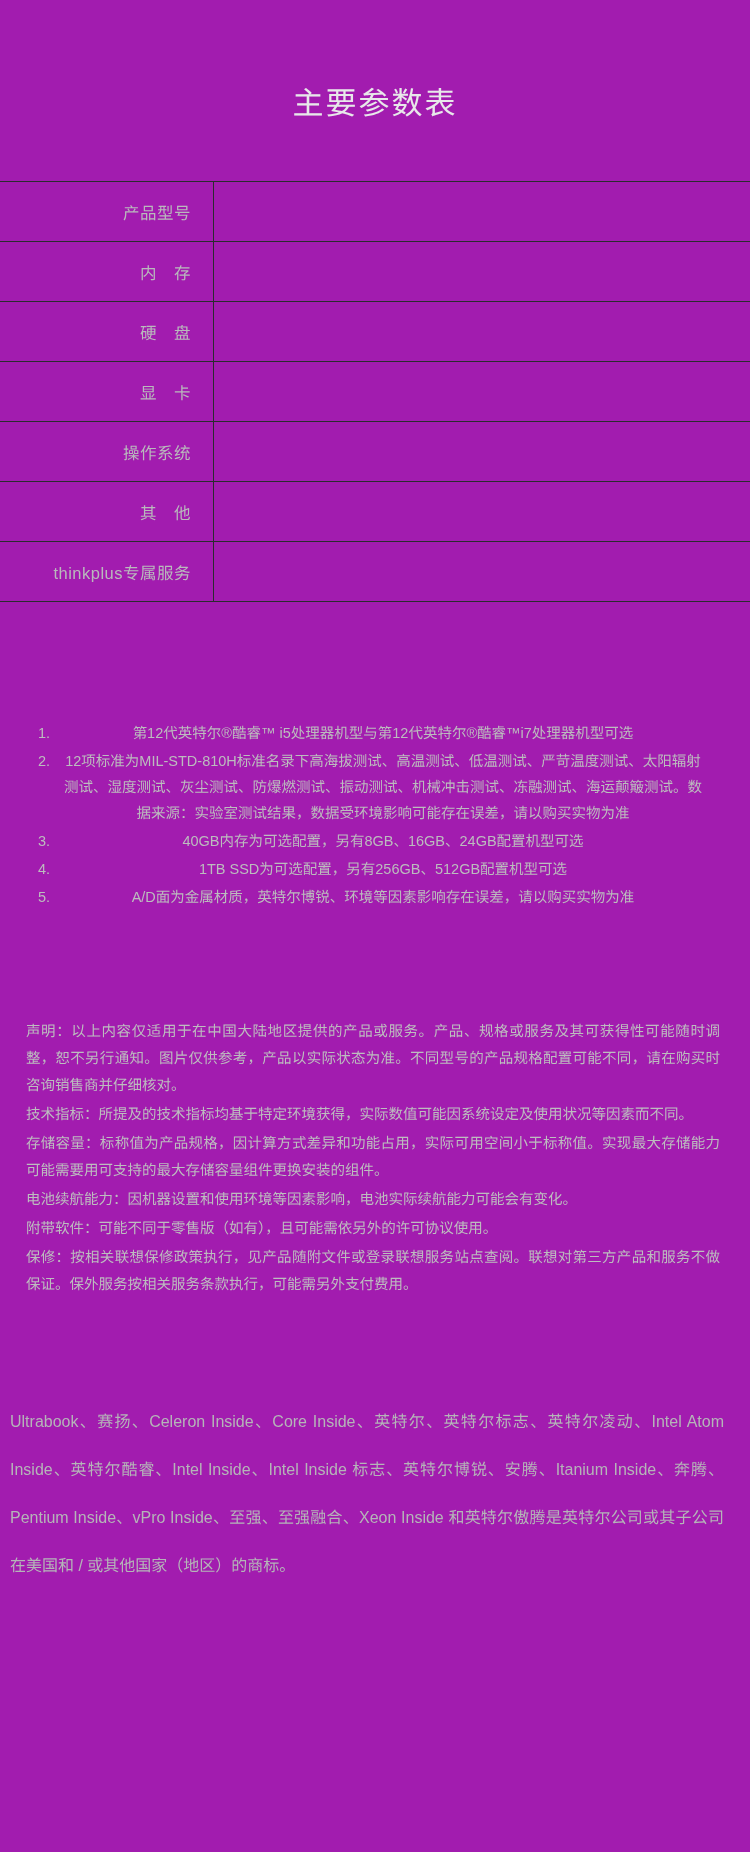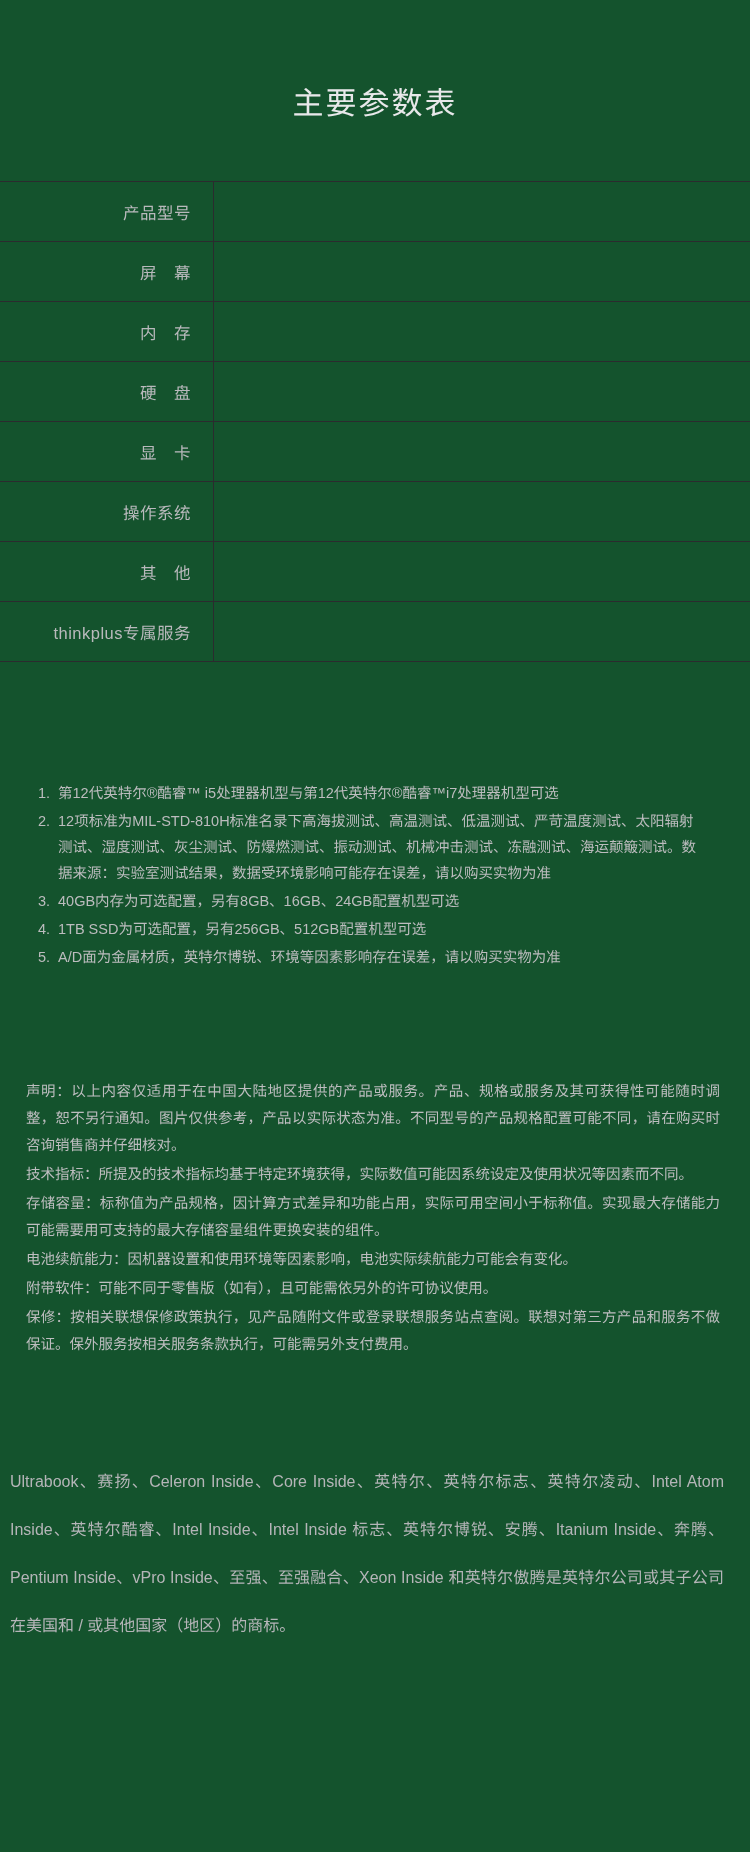--- a/index.html
+++ b/index.html
@@ -12,21 +12,21 @@
     width: 750px;
     min-height: 1852px;
     font-family: "Liberation Sans", "DejaVu Sans", sans-serif;
     color: #c9c9cb;
     -webkit-font-smoothing: antialiased;
   }
   .page {
     position: relative;
     width: 750px;
     min-height: 1852px;
-    background: #14532d;
+    background: #a21caf;
     overflow: hidden;
   }
 
   
   .title-wrap {
     padding: 78px 0 58px 0;
     text-align: center;
   }
   .title {
     font-size: 31px;
@@ -68,20 +68,21 @@
 
   
   .footnotes {
     margin: 118px 0 0 0;
     padding: 0 42px 0 0;
   }
   .footnotes ol {
     margin: 0;
     padding-left: 54px;
     list-style-position: outside;
+    text-align: center;
   }
   .footnotes li {
     font-size: 14.5px;
     line-height: 26px;
     color: #bcbcbe;
     margin-bottom: 2px;
     padding-left: 4px;
   }
 
   
@@ -113,24 +114,20 @@
 <div class="page">
 
   <div class="title-wrap">
     <div class="title">主要参数表</div>
   </div>
 
   <table class="spec-table">
     <tbody>
       <tr>
         <td class="label">产品型号</td>
-        <td class="value"></td>
-      </tr>
-      <tr>
-        <td class="label">屏　幕</td>
         <td class="value"></td>
       </tr>
       <tr>
         <td class="label">内　存</td>
         <td class="value"></td>
       </tr>
       <tr>
         <td class="label">硬　盘</td>
         <td class="value"></td>
       </tr>

